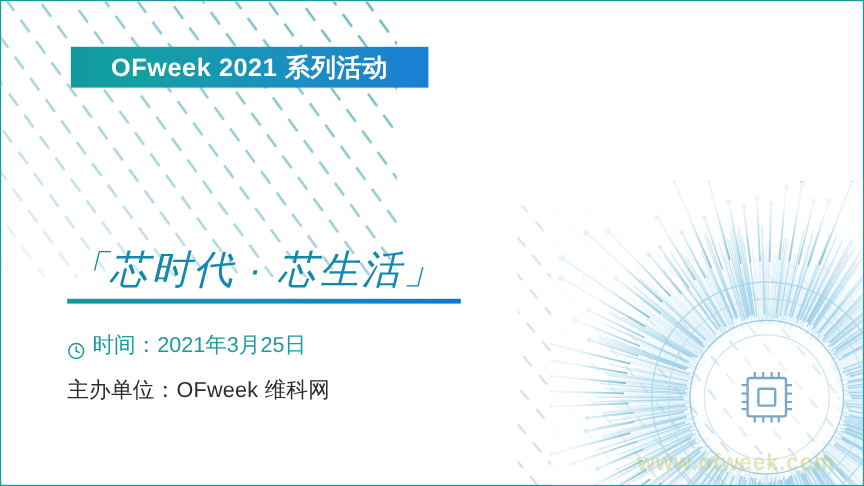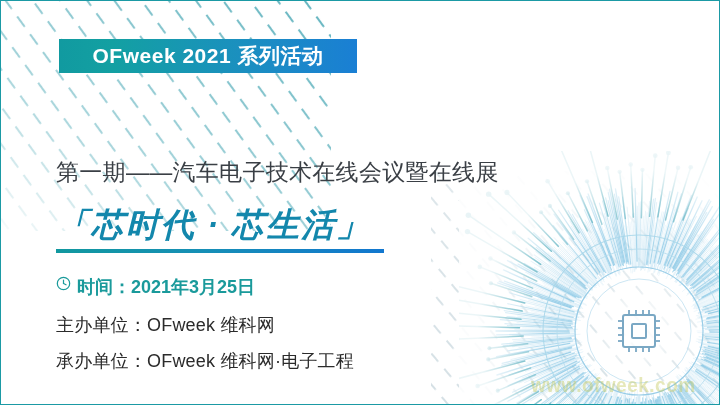--- a/index.html
+++ b/index.html
@@ -56,33 +56,33 @@
   }
 
   #subtitle{
     position:absolute;left:55px;top:157px;
     font-size:23px;line-height:28px;font-weight:400;
     color:#3a3f45;letter-spacing:.3px;white-space:nowrap;
   }
 
   #slogan{
     position:absolute;left:55px;top:204px;
-    font-size:33px;line-height:40px;font-weight:700;
+    font-size:33px;line-height:40px;font-weight:400;
     font-style:italic;color:#1387ac;letter-spacing:2px;white-space:nowrap;
   }
 
   #slogan-rule{
     position:absolute;left:55px;top:248px;width:328px;height:4px;
     background:linear-gradient(90deg,#11989f 0%,#168fb6 45%,#1277cf 100%);
   }
 
   #time-row{
     position:absolute;left:55px;top:274px;
-    display:flex;align-items:flex-start;gap:6px;
-    color:#1a9a9b;font-size:18px;font-weight:700;white-space:nowrap;
+    display:flex;align-items:flex-end;gap:6px;
+    color:#1a9a9b;font-size:18px;font-weight:400;white-space:nowrap;
   }
   #time-row .clock{display:block;width:15px;height:15px;}
 
   .org-line{
     position:absolute;left:55px;
     font-size:18px;line-height:20px;color:#2b2b2b;white-space:nowrap;
     letter-spacing:.2px;
   }
   #org-host{top:314px;}
   #org-organizer{top:350px;}
@@ -751,34 +751,32 @@
     <rect width="310" height="310" fill="url(#haze)"></rect>
   </svg>
 
   <div id="watermark">www.ofweek.com</div>
 
   <div id="content">
 
     <div id="badge">OFweek 2021 系列活动</div>
 
 
-    <div id="subtitle">第一期——汽车电子技术在线会议暨在线展</div>
 
     <div id="slogan">「芯时代 · 芯生活」</div>
 
     <div id="slogan-rule"></div>
 
     <div id="time-row">
       <span class="clock">
         <svg viewBox="0 0 16 16" width="15" height="15" xmlns="http://www.w3.org/2000/svg">
           <circle cx="8" cy="8" r="6.6" fill="none" stroke="#1a9a9b" stroke-width="1.3"></circle>
           <line x1="8" y1="8" x2="8" y2="4.3" stroke="#1a9a9b" stroke-width="1.3" stroke-linecap="round"></line>
           <line x1="8" y1="8" x2="10.7" y2="9.4" stroke="#1a9a9b" stroke-width="1.3" stroke-linecap="round"></line>
         </svg>
       </span>
       <span>时间：2021年3月25日</span>
     </div>
 
     <div class="org-line" id="org-host">主办单位：OFweek 维科网</div>
-    <div class="org-line" id="org-organizer">承办单位：OFweek 维科网·电子工程</div>
 
   </div>
 </div>
 
 </body></html>

